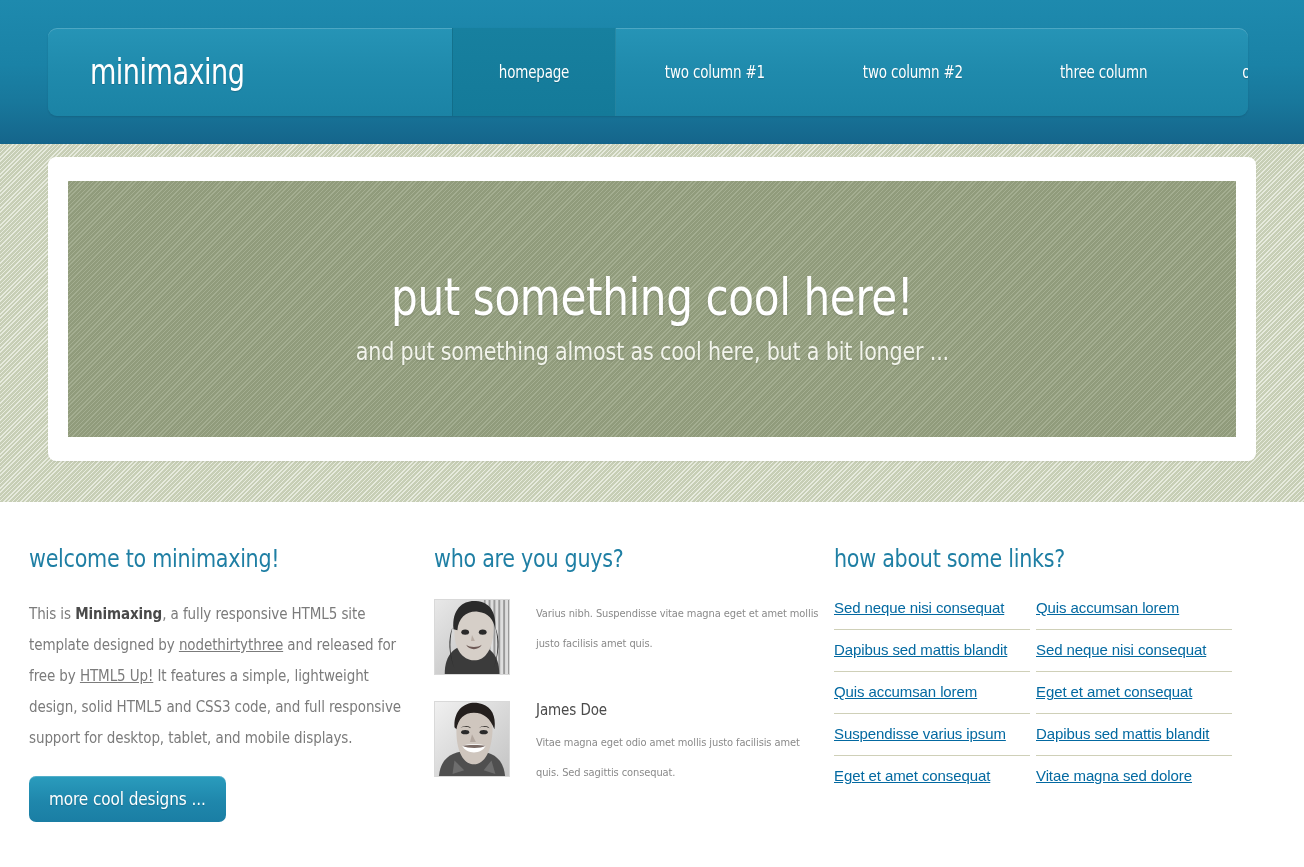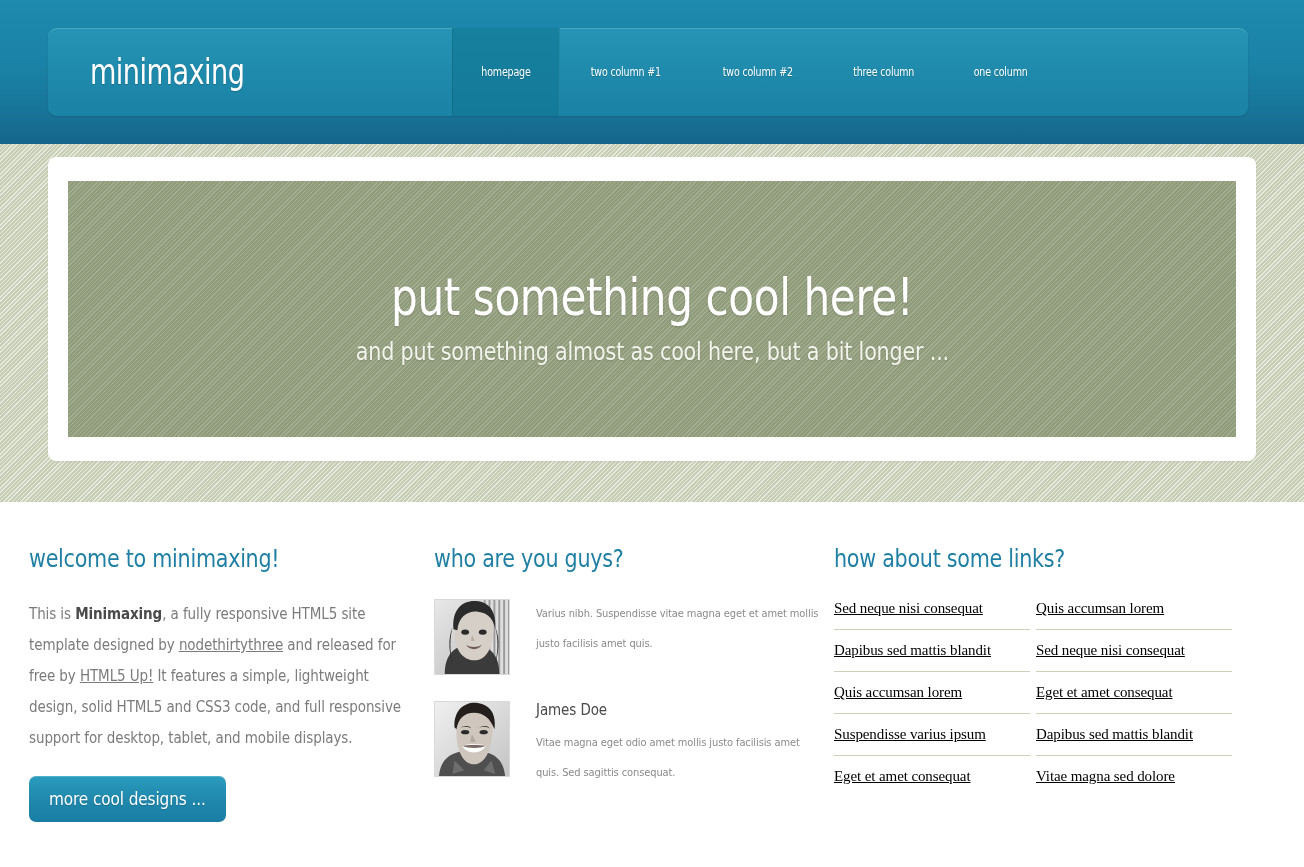--- a/index.html
+++ b/index.html
@@ -61,23 +61,23 @@
     display: flex;
     align-items: stretch;
     flex: 1 1 auto;
   }
 
   .nav-item {
     display: flex;
     align-items: center;
     justify-content: center;
     color: #ffffff;
-    font-size: 12px;
+    font-size: 17px;
     text-decoration: none;
-    padding: 0 26px;
+    padding: 0 42px;
     white-space: nowrap;
     text-shadow: 0 1px 1px rgba(0,0,0,0.18);
     font-family: "DejaVu Sans Condensed", "Liberation Sans Narrow", "Liberation Sans", sans-serif;
     letter-spacing: -0.2px;
   }
   .nav-item > span { transform: scaleX(0.88); display:inline-block; }
 
   .nav-item.active {
     background: linear-gradient(to bottom, #17809f 0%, #147a99 100%);
     box-shadow: inset 1px 0 0 rgba(0,0,0,0.10), inset -1px 0 0 rgba(255,255,255,0.07);
@@ -249,25 +249,25 @@
   .links-col { width: 196px; flex: 0 0 196px; }
   .links-col:first-child { margin-right: 6px; }
   .links-col ul { list-style: none; }
   .links-col li {
     border-bottom: 1px solid #cfd0b8;
     padding: 0 0 12px 0;
     margin-bottom: 11px;
   }
   .links-col li:last-child { border-bottom: none; padding-bottom: 0; margin-bottom: 0; }
   .links-col a {
-    color: #000000;
+    color: #0369a1;
     font-size: 15px;
     text-decoration: underline;
     letter-spacing: -0.1px;
-    font-family: Liberation Serif, serif;
+    font-family: Liberation Sans, sans-serif;
   }
 </style>
 </head>
 <body>
 
 <div id="header-wrap">
   <div id="header">
     <div id="logo">
       <span id="logo-text">minimaxing</span>
     </div>

